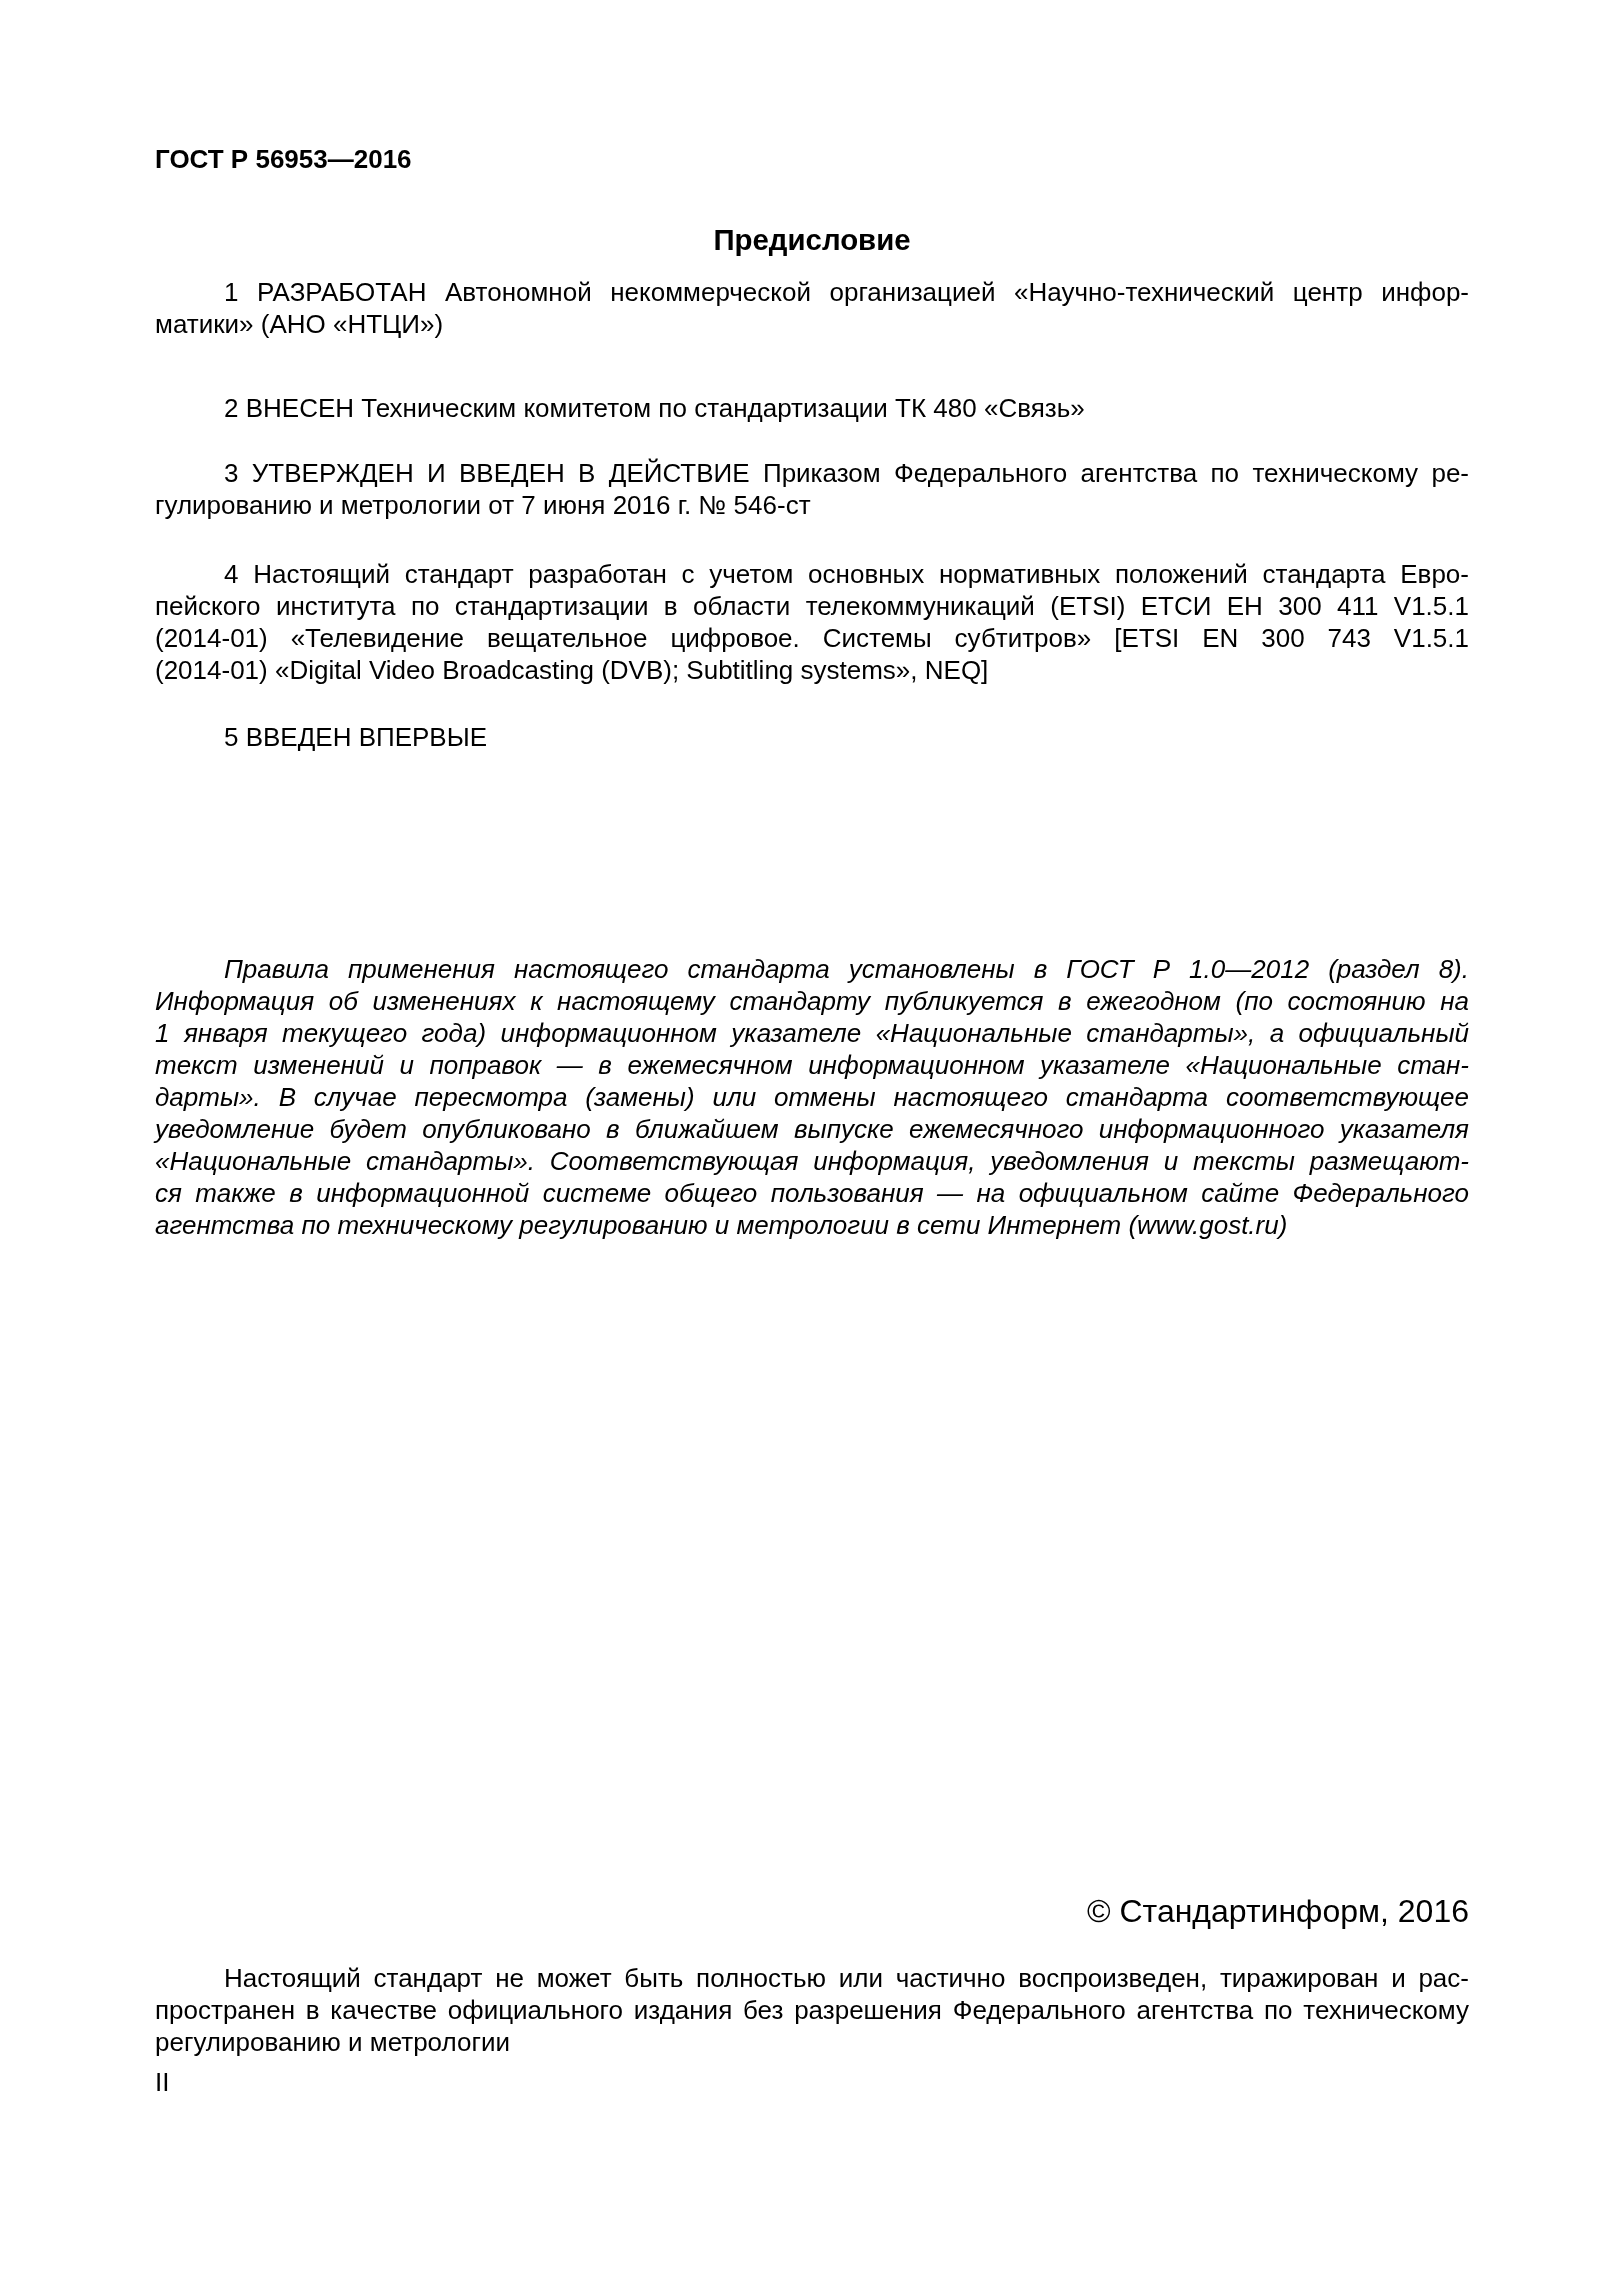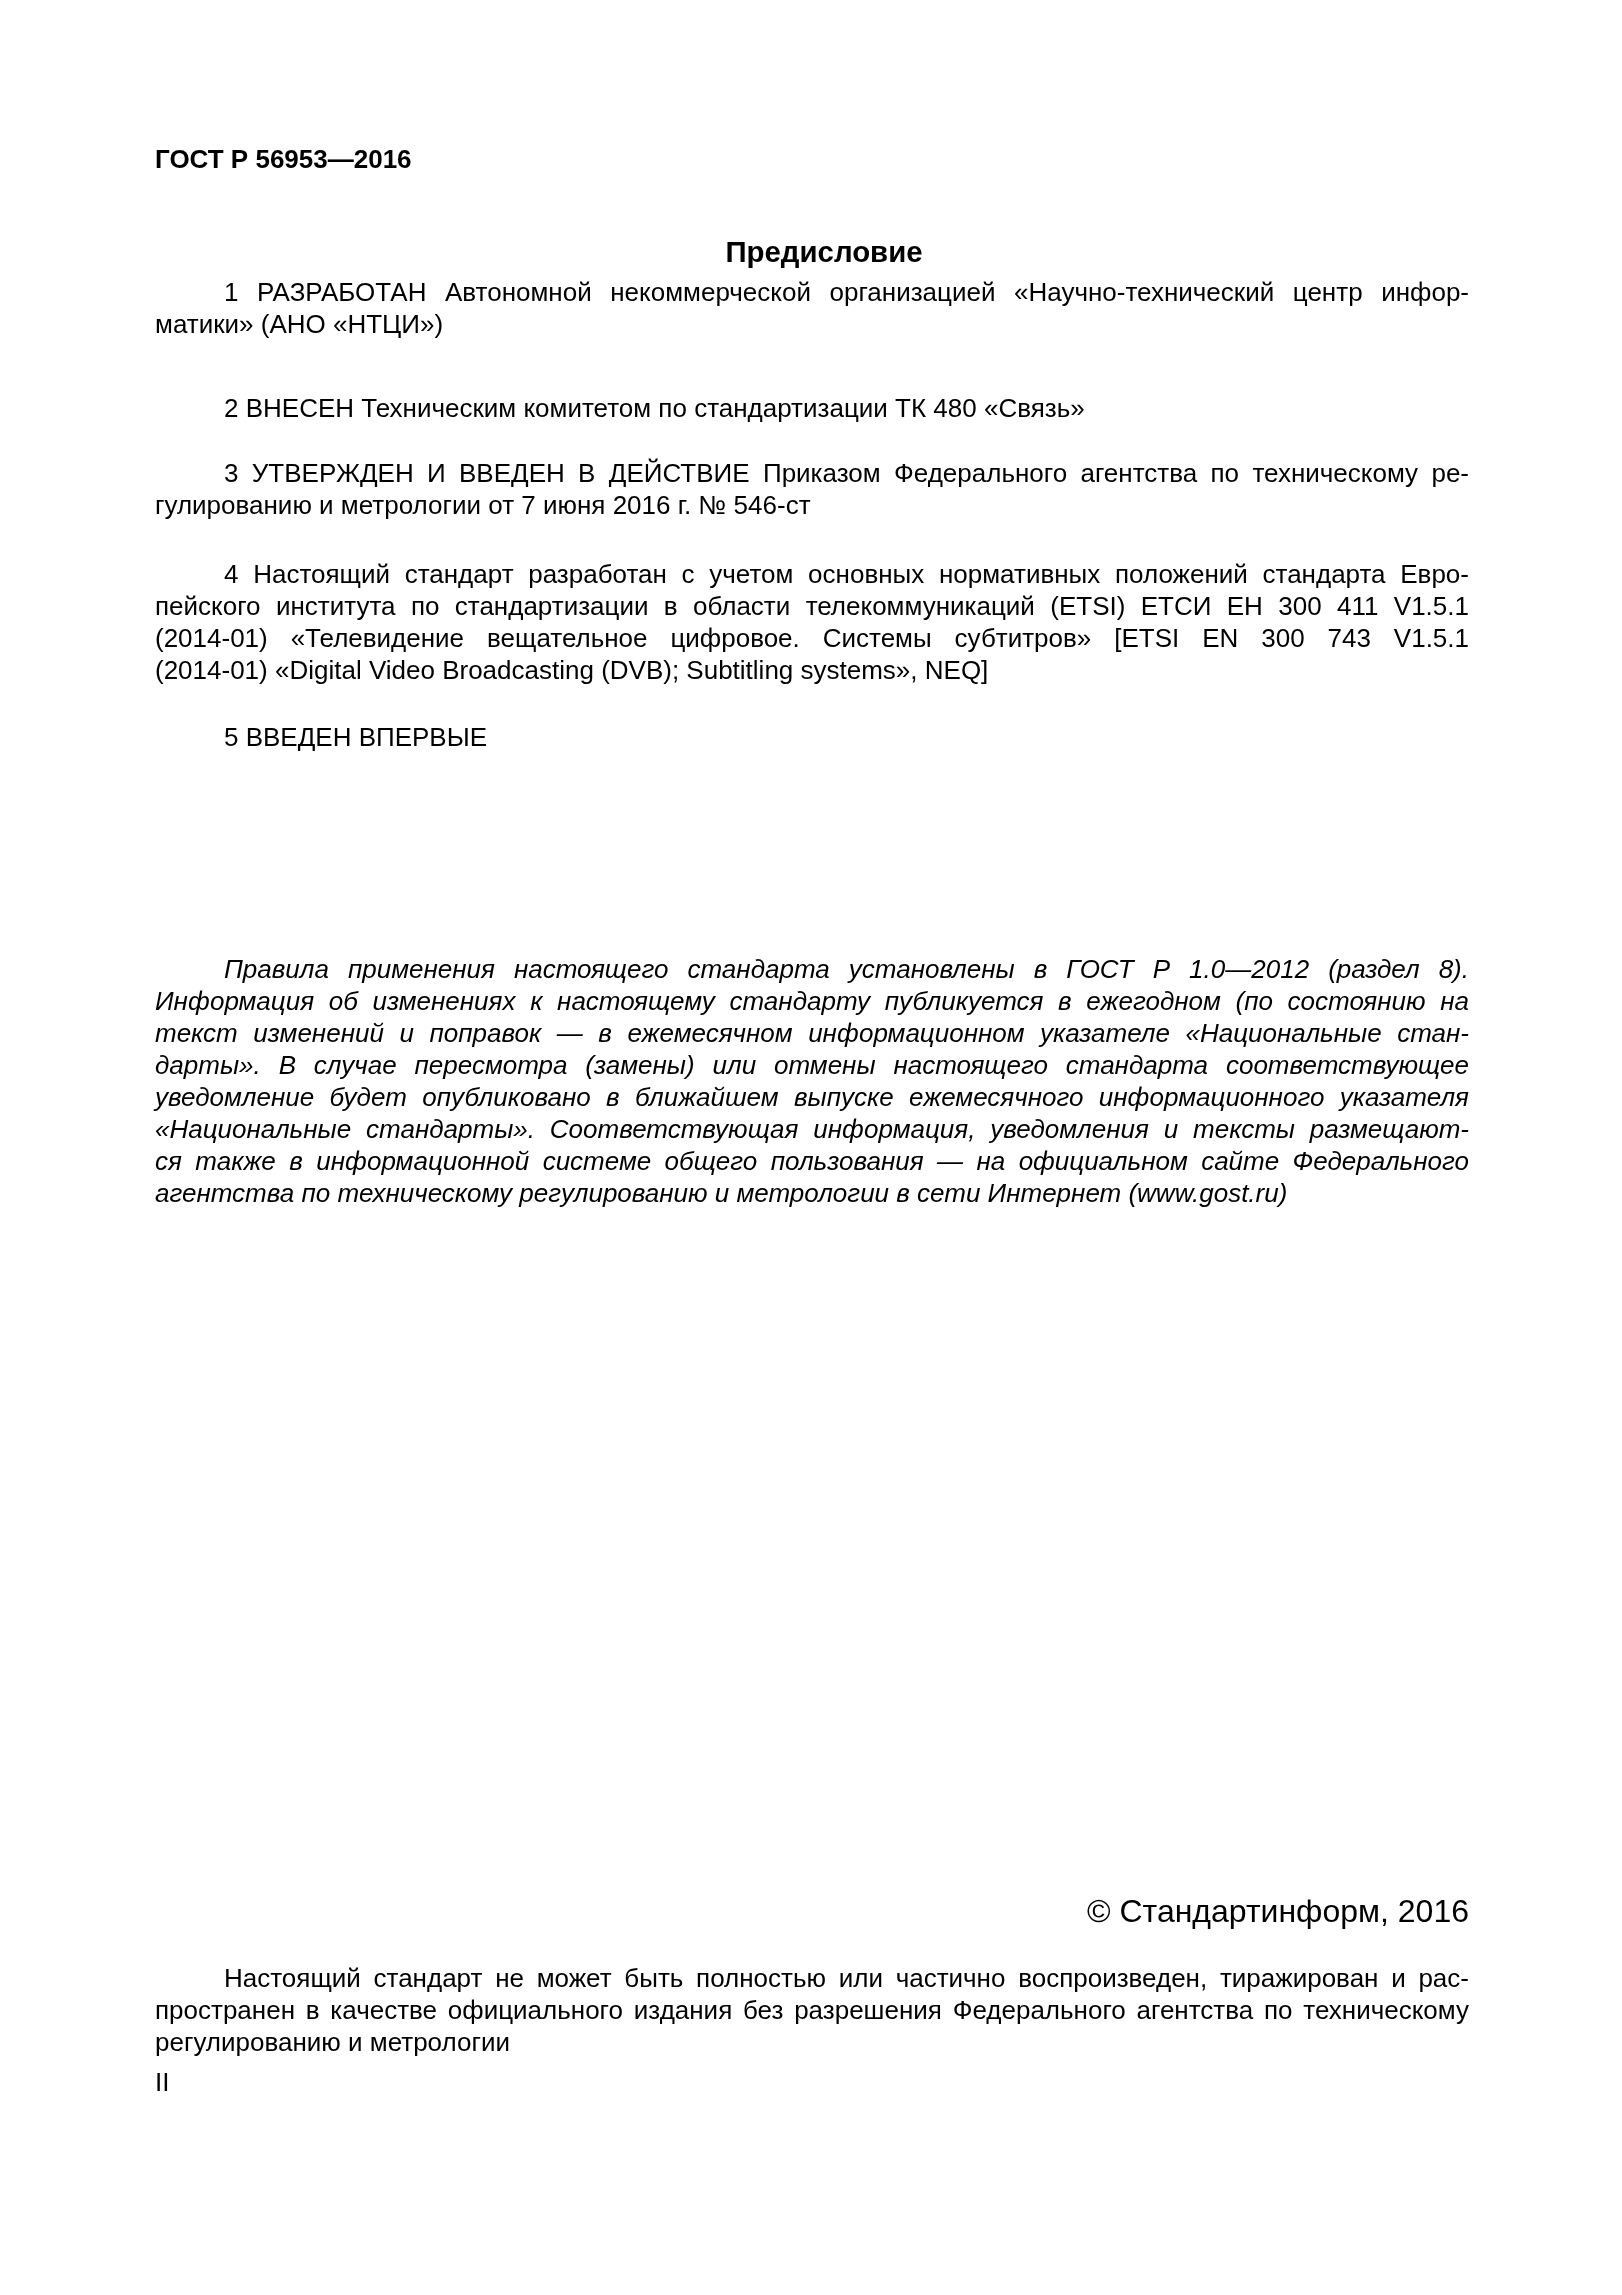--- a/index.html
+++ b/index.html
@@ -22,21 +22,21 @@
     top: 144px;
     font-size: 26px;
     font-weight: bold;
     white-space: nowrap;
   }
   .doc-title {
     position: absolute;
     left: 155px;
     top: 223px;
     width: 1314px;
-    margin: 12px;
+    margin: 0;
     text-align: center;
     font-size: 29.4px;
     font-weight: bold;
   }
   .para {
     position: absolute;
     left: 155px;
     width: 1314px;
     font-size: 26px;
     line-height: 32px;
@@ -101,20 +101,21 @@
       <div class="line last">(2014-01) «Digital Video Broadcasting (DVB); Subtitling systems», NEQ]</div>
     </div>
 
   <div class="para" style="top:721px">
       <div class="line first last">5 ВВЕДЕН ВПЕРВЫЕ</div>
     </div>
 
   <div class="para italic" style="top:953px">
       <div class="line first">Правила применения настоящего стандарта установлены в ГОСТ Р 1.0—2012 (раздел 8).</div>
       <div class="line">Информация об изменениях к настоящему стандарту публикуется в ежегодном (по состоянию на</div>
+      <div class="line">1 января текущего года) информационном указателе «Национальные стандарты», а официальный</div>
       <div class="line">текст изменений и поправок — в ежемесячном информационном указателе «Национальные стан-</div>
       <div class="line">дарты». В случае пересмотра (замены) или отмены настоящего стандарта соответствующее</div>
       <div class="line">уведомление будет опубликовано в ближайшем выпуске ежемесячного информационного указателя</div>
       <div class="line">«Национальные стандарты». Соответствующая информация, уведомления и тексты размещают-</div>
       <div class="line">ся также в информационной системе общего пользования — на официальном сайте Федерального</div>
       <div class="line last">агентства по техническому регулированию и метрологии в сети Интернет (www.gost.ru)</div>
     </div>
 
   <div class="copyright">© Стандартинформ, 2016</div>
 

